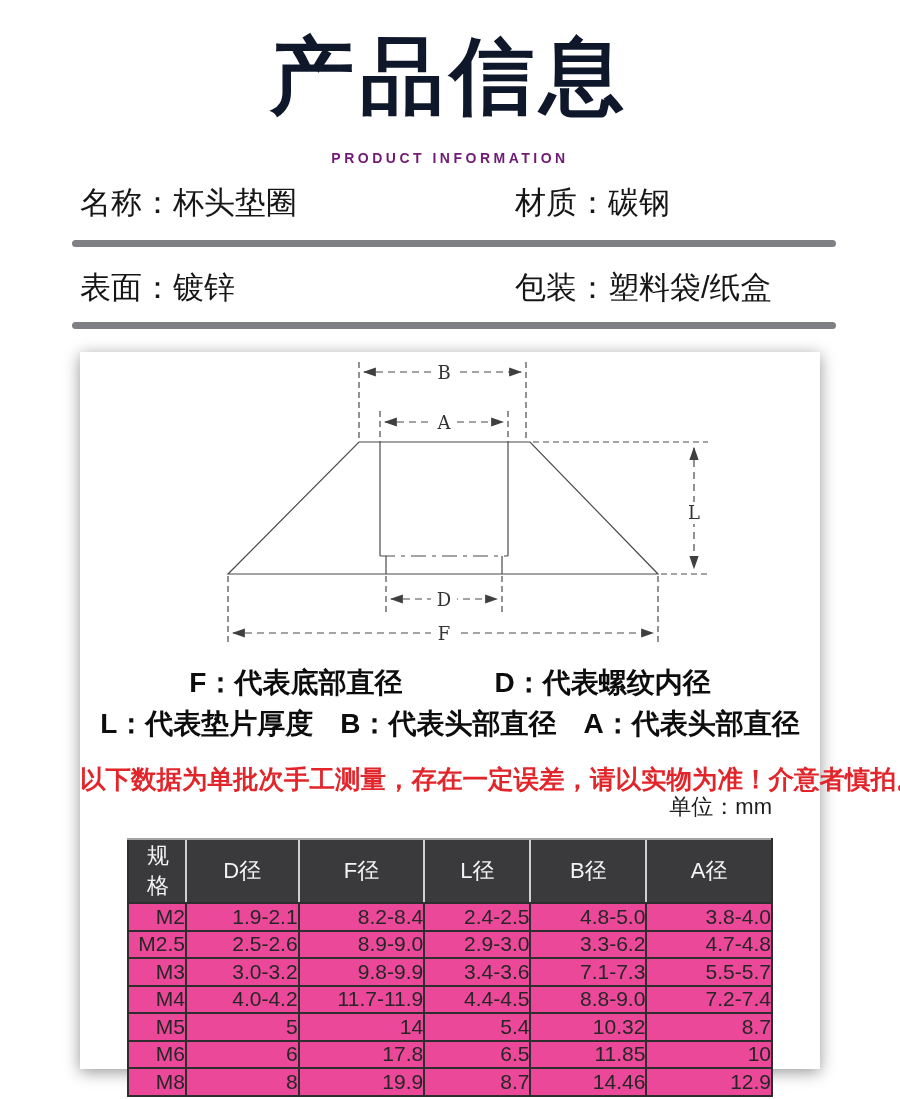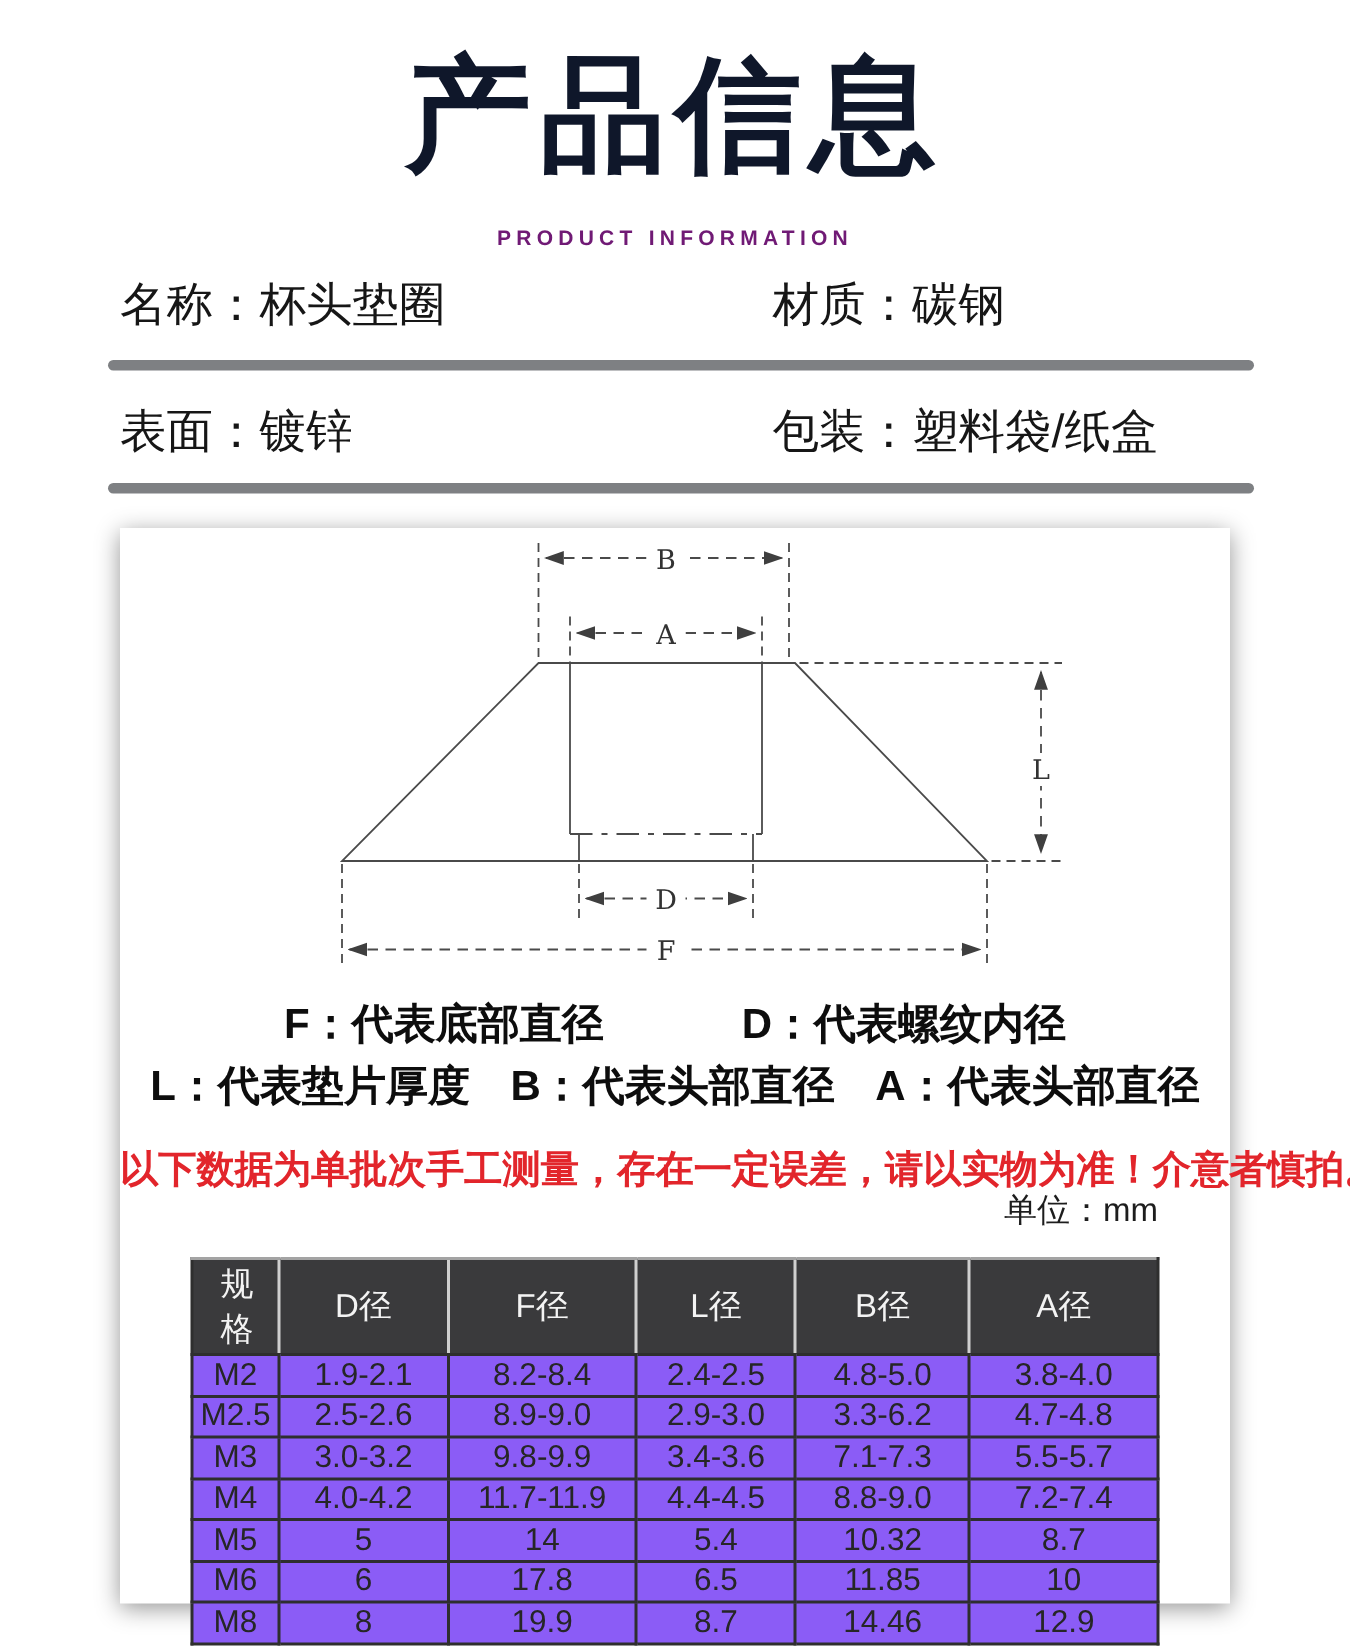--- a/index.html
+++ b/index.html
@@ -39,22 +39,22 @@
 
   
   .spec-table-wrap{position:absolute;top:486px;left:47px;width:646px;}
   table.spec{width:100%;border-collapse:collapse;table-layout:fixed;
              font-size:21px;color:#262626;}
   table.spec th{background:#3a3a3c;color:#f3f3f3;font-weight:500;font-size:22px;
                 height:27px;padding:1px 18px;border-top:2px solid #a3a3a3;border-bottom:2px solid #2e2e2e;}
   table.spec th:first-child{border-left:2px solid #2e2e2e;}
   table.spec th:last-child{border-right:2px solid #2e2e2e;}
   table.spec th + th{border-left:2px solid #cfcfcf;}
-  table.spec td{height:25.5px;padding:0;text-align:center;vertical-align:middle;
-                border:2px solid #2e2e2e;background:#8b5cf6;}
+  table.spec td{height:25.5px;padding:0;text-align:right;vertical-align:middle;
+                border:2px solid #2e2e2e;background:#ec4899;}
 </style>
 </head>
 <body>
 
 <div class="page">
 
   <div class="title">产品信息</div>
   <div class="subtitle">PRODUCT INFORMATION</div>
 
   <div class="field f-r1 f-left">

